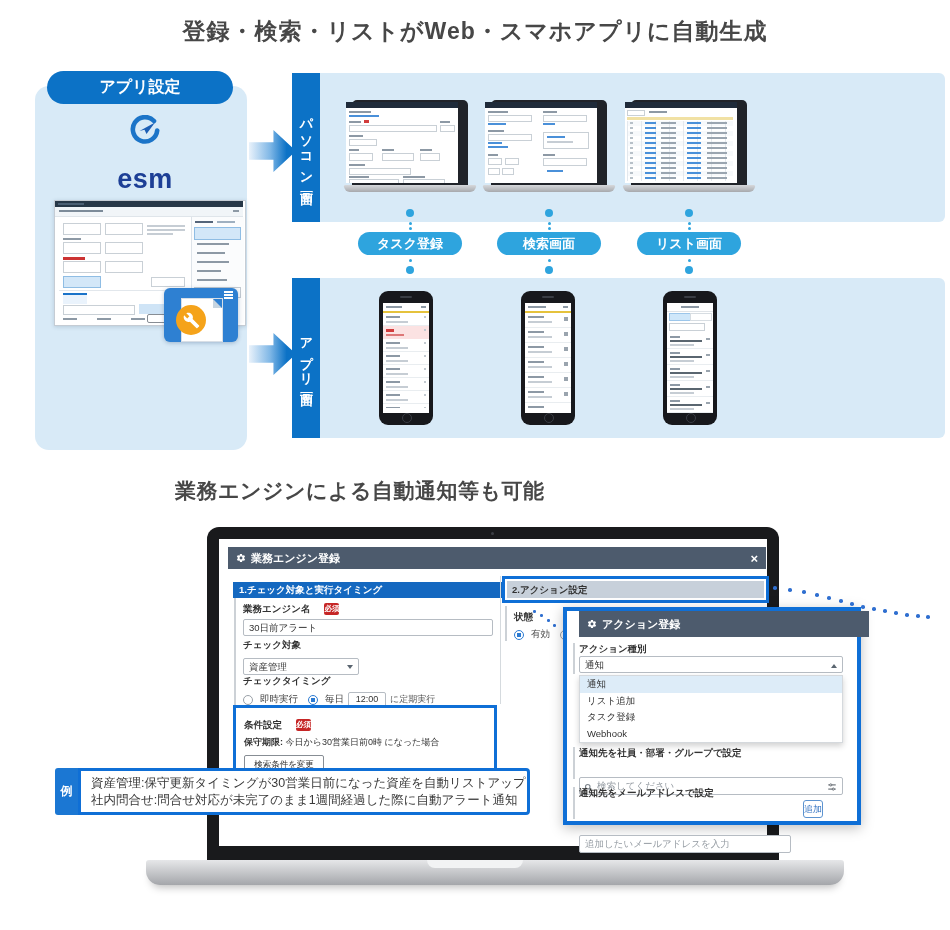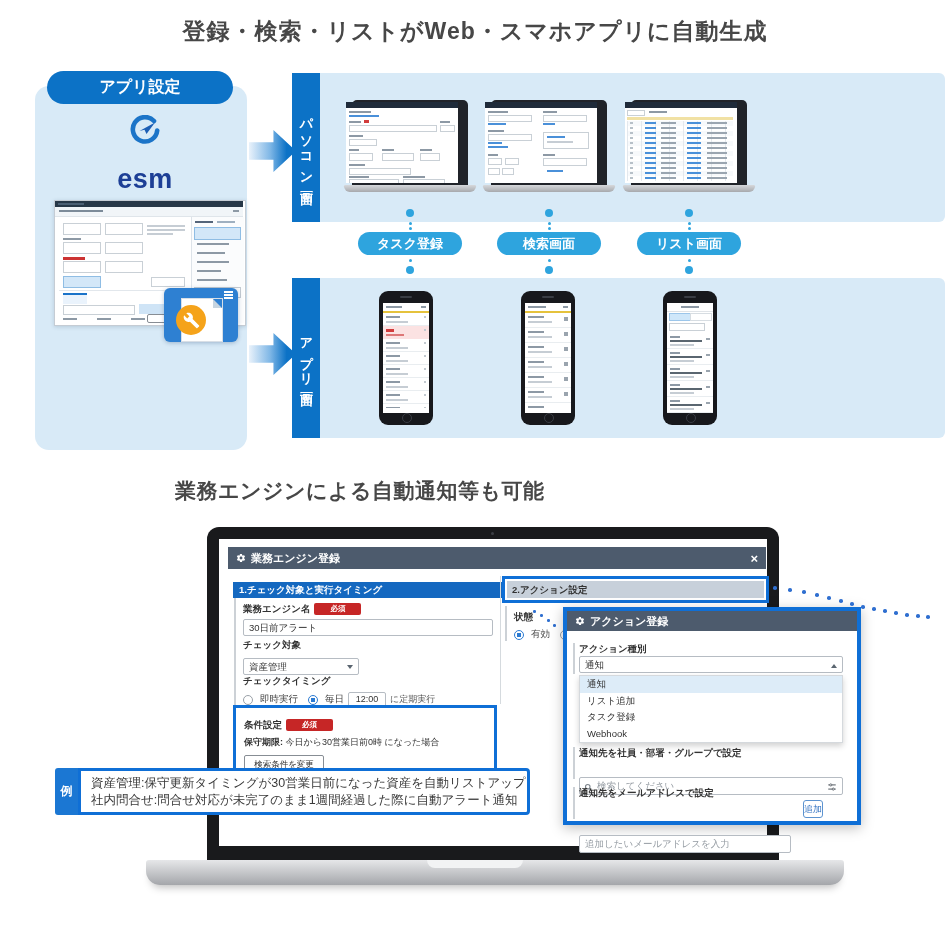--- a/index.html
+++ b/index.html
@@ -50,21 +50,21 @@
     border-radius:3px 3px 14px 14px;box-shadow:0 7px 8px -5px rgba(0,0,0,.28);}
   #notch{left:427px;top:860px;width:96px;height:8px;background:#f2f3f4;border-radius:0 0 10px 10px;}
   .dlg-head{position:absolute;background:#4d5b6d;color:#fff;font-size:11px;font-weight:bold;
     display:flex;align-items:center;padding:0 8px;gap:5px;}
   .sec1{position:absolute;background:#1468c0;color:#fff;font-size:9.5px;font-weight:bold;
     line-height:16px;padding-left:6px;}
   .blue-frame{position:absolute;border:3px solid #0f6fd6;background:#fff;}
   .grp{position:absolute;border-left:2px solid #ccd1d6;padding-left:7px;}
   .flbl{font-size:9.5px;font-weight:bold;color:#333;}
   .badge{display:inline-block;background:#c62626;color:#fff;font-size:7.5px;font-weight:bold;
-    padding:1px 16px;border-radius:2px;margin-left:4px;vertical-align:1px;}
+    padding:1px 0;border-radius:2px;margin-left:14px;vertical-align:1px;}
   .fin{position:relative;border:1px solid #b6bcc3;border-radius:2px;background:#fff;
     font-size:9.5px;color:#333;line-height:15px;padding:0 5px;}
   .radio{display:inline-block;width:8px;height:8px;border:1px solid #9aa1a8;border-radius:50%;
     background:#fff;vertical-align:-1px;margin-right:3px;}
   .radio.on{border-color:#2a7ad2;background:radial-gradient(circle,#2a7ad2 0 2.2px,#fff 2.3px);}
   .caret-d{position:absolute;right:5px;top:6px;width:0;height:0;border:3.5px solid transparent;border-top:4.5px solid #5a6570;}
   .caret-u{position:absolute;right:5px;top:4px;width:0;height:0;border:3.5px solid transparent;border-bottom:4.5px solid #5a6570;}
   .bdot{position:absolute;width:3.5px;height:3.5px;border-radius:50%;background:#2f6fd0;z-index:45;}
   .sdot{position:absolute;width:2.5px;height:2.5px;border-radius:50%;background:#2f6fd0;}
   #popup{left:563px;top:607px;width:298px;height:218px;border:4px solid #0f6fd6;background:#fff;
@@ -394,21 +394,21 @@
   <div class="bdot" style="left:850px;top:602px;"></div>
     <div class="bdot" style="left:861px;top:605px;"></div>
   <div class="bdot" style="left:872px;top:607px;"></div>
     <div class="bdot" style="left:883px;top:609px;"></div>
   <div class="bdot" style="left:894px;top:611px;"></div>
     <div class="bdot" style="left:905px;top:613px;"></div>
   <div class="bdot" style="left:916px;top:614px;"></div>
     <div class="bdot" style="left:926px;top:615px;"></div>
 
   <div id="popup" class="abs">
-    <div class="dlg-head" style="left:0;top:0;width:290px;height:20px;box-sizing:border-box;">
+    <div class="dlg-head" style="left:12px;top:0;width:290px;height:26px;box-sizing:border-box;">
       <span style="display:inline-flex;">
         <svg width="10" height="10" viewBox="0 0 24 24">
             <path fill="#fff" d="M19.4 13c0-.3.1-.6.1-1s0-.7-.1-1l2.1-1.6c.2-.2.2-.4.1-.6l-2-3.4c-.1-.2-.4-.3-.6-.2l-2.5 1c-.5-.4-1.1-.7-1.7-1l-.4-2.6c0-.2-.2-.4-.5-.4h-4c-.2 0-.4.2-.5.4l-.4 2.6c-.6.2-1.1.6-1.7 1l-2.5-1c-.2-.1-.5 0-.6.2l-2 3.4c-.1.2-.1.5.1.6L4.5 11c0 .3-.1.6-.1 1s0 .7.1 1l-2.1 1.6c-.2.2-.2.4-.1.6l2 3.4c.1.2.4.3.6.2l2.5-1c.5.4 1.1.7 1.7 1l.4 2.6c0 .2.2.4.5.4h4c.2 0 .4-.2.5-.4l.4-2.6c.6-.2 1.2-.6 1.7-1l2.5 1c.2.1.5 0 .6-.2l2-3.4c.1-.2.1-.5-.1-.6L19.4 13zM12 15.5c-1.9 0-3.5-1.6-3.5-3.5s1.6-3.5 3.5-3.5 3.5 1.6 3.5 3.5-1.6 3.5-3.5 3.5z"></path>
           </svg>
       </span>
       <span>アクション登録</span>
     </div>
 
     <div class="pgrp-line" style="left:6px;top:32px;height:31px;"></div>
     <span class="flbl abs" style="left:12px;top:32px;">アクション種別</span>

